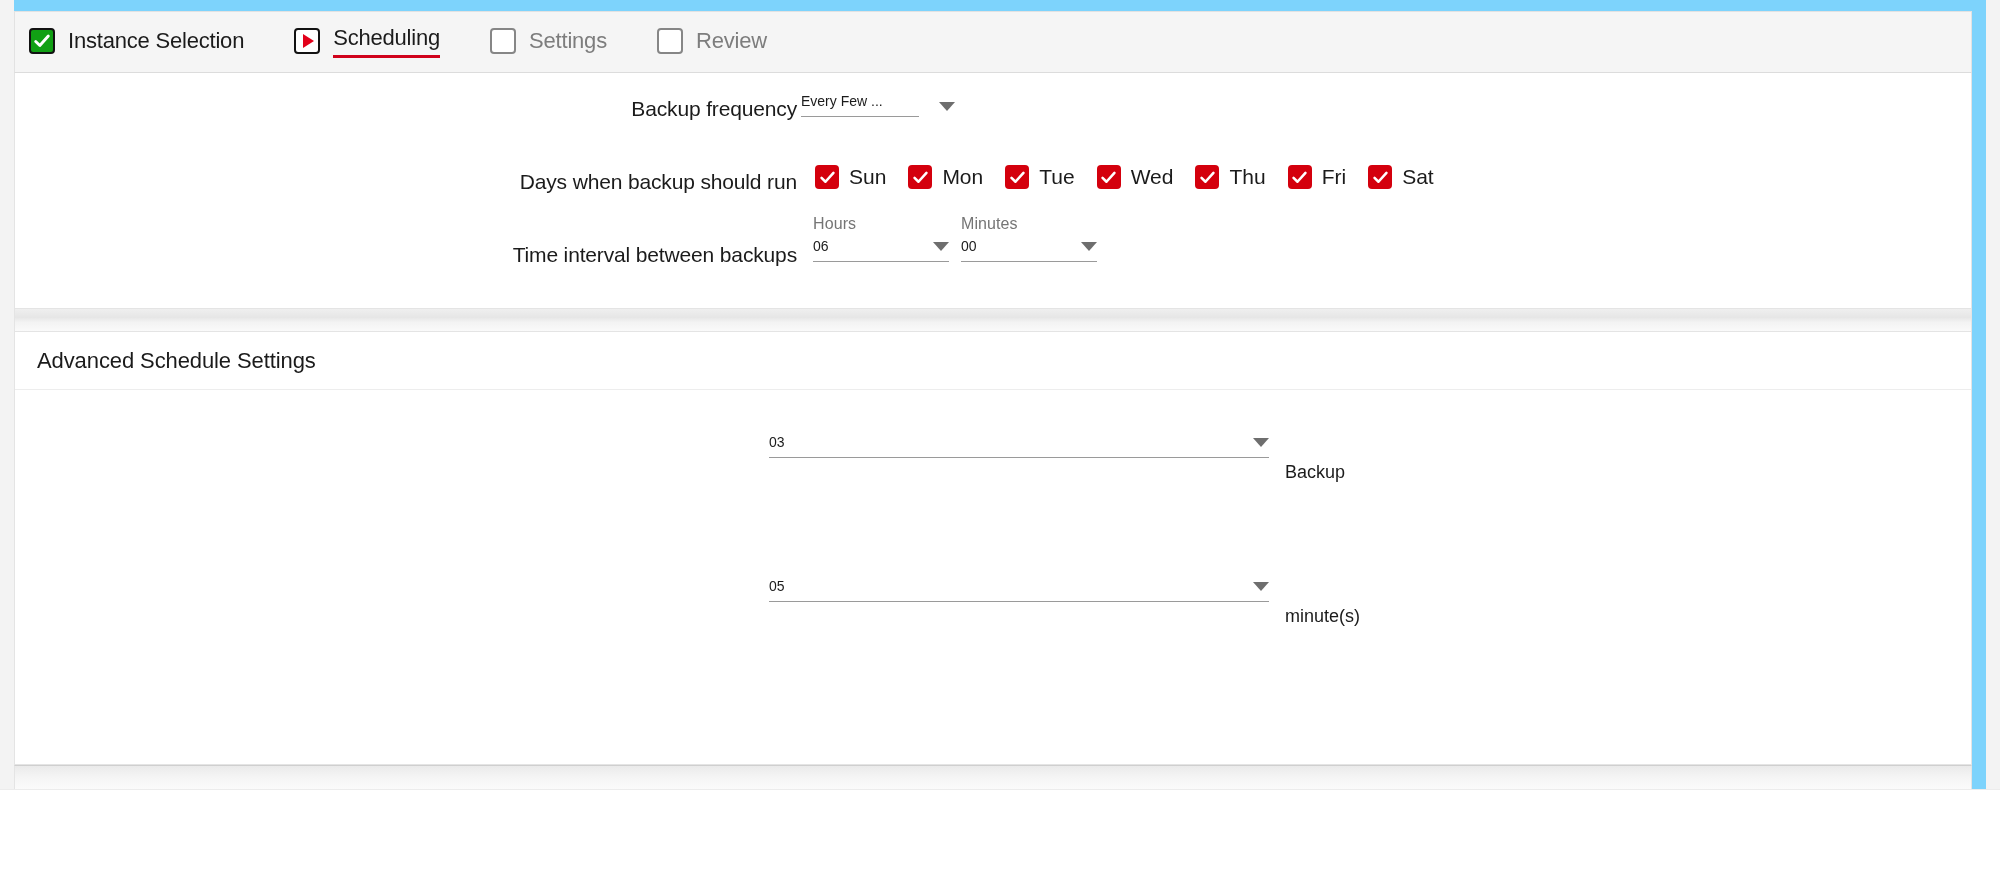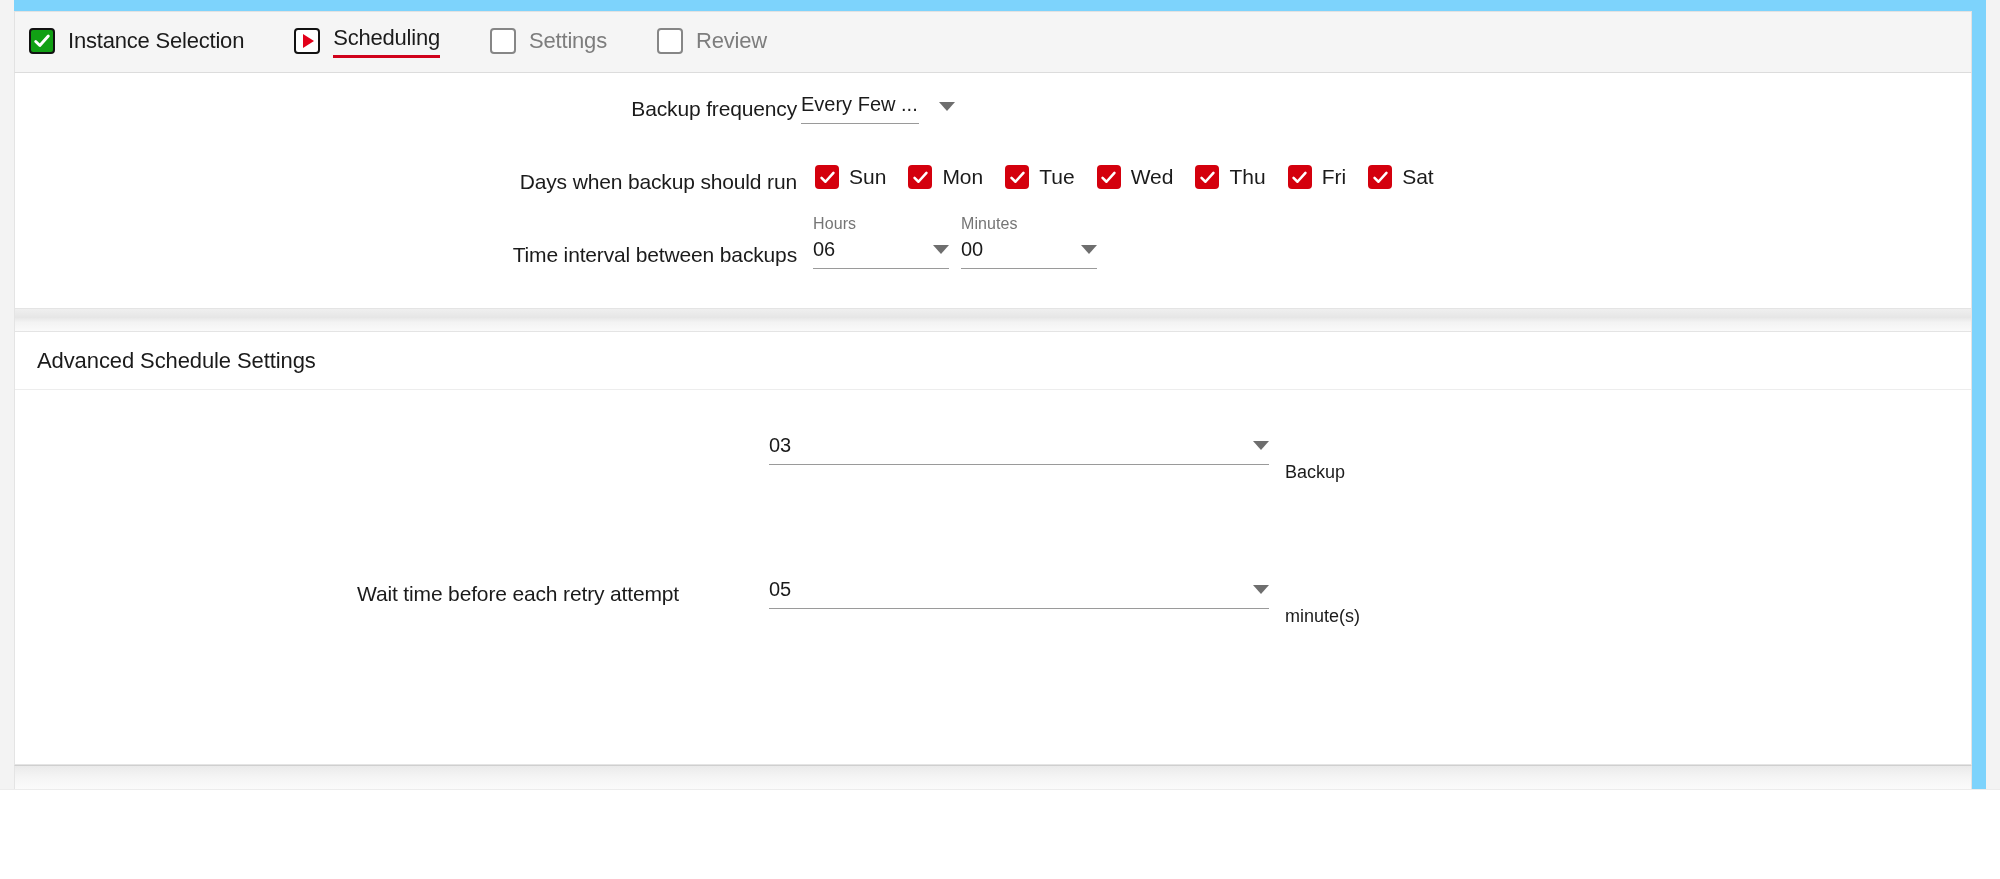--- a/index.html
+++ b/index.html
@@ -202,21 +202,21 @@
   .uline-select {
     position: absolute;
     border-bottom: 1.5px solid #9a9a9a;
     display: flex;
     align-items: center;
     justify-content: space-between;
     cursor: pointer;
     padding-bottom: 7px;
   }
   .uline-select .val {
-    font-size: 20px;
+    font-size: 14px;
     color: #1b1b1b;
     white-space: nowrap;
   }
   .caret {
     width: 0; height: 0;
     border-left: 8px solid transparent;
     border-right: 8px solid transparent;
     border-top: 9px solid #6e6e6e;
     flex: 0 0 auto;
   }
@@ -466,21 +466,20 @@
       <span class="panel-title">Advanced Schedule Settings</span>
     </div>
     <div class="panel-body">
 
       <div class="uline-select" style="left:754px; top:44px; width:500px;">
         <span class="val">03</span>
         <span class="caret"></span>
       </div>
       <span class="suffix" style="left:1270px; top:72px;">Backup</span>
 
-      <span class="field-label" style="right:1292px; top:192px;">Wait time before each retry attempt</span>
       <div class="uline-select" style="left:754px; top:188px; width:500px;">
         <span class="val">05</span>
         <span class="caret"></span>
       </div>
       <span class="suffix" style="left:1270px; top:216px;">minute(s)</span>
 
     </div>
   </div>
 
   <div class="footer-strip"></div>

